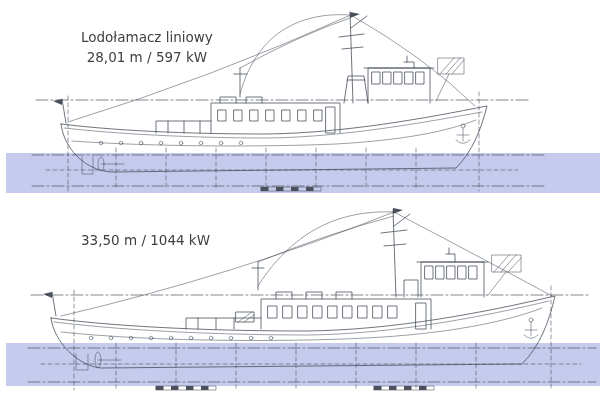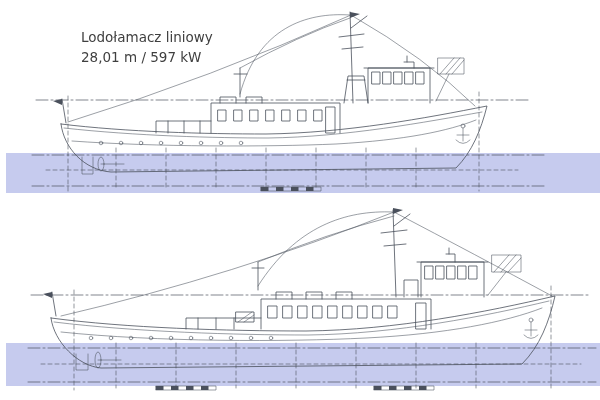--- a/index.html
+++ b/index.html
@@ -2,21 +2,21 @@
 <html style="--water_band: #c6cbee; --line: #4a505c; --text: #3f3f3f; --background: #ffffff;"><head>
 <meta charset="utf-8">
 <style>
   html,body{margin:0;padding:0;background:#ffffff;}
   .page{position:relative;width:600px;height:400px;background:var(--background,#fff);overflow:hidden;
         font-family:"DejaVu Sans", sans-serif;margin-left:6px;}
   .panel{position:relative;width:600px;height:200px;}
   .label{position:absolute;left:75px;top:27px;color:var(--text,#3f3f3f);
          font-size:13.5px;line-height:1.5;}
   .label .title{white-space:nowrap;}
-  .label .spec{white-space:nowrap;}
+  .label .spec{white-space:nowrap;text-align:center;}
   svg{display:block;position:absolute;left:0;top:0;}
   .ln{stroke:var(--line,#4a505c);stroke-width:.8;fill:none;stroke-linecap:round;stroke-linejoin:round;}
   .ln *{vector-effect:non-scaling-stroke;}
   .thin{stroke-width:.55;}
   .cl{stroke-dasharray:12 3 2 3;stroke-width:.7;}
   .dl{stroke-dasharray:4 3;stroke-width:.6;}
   .fillshape{fill:var(--line,#4a505c);stroke:none;}
 </style>
 </head>
 <body>
@@ -225,16 +225,17 @@
       <g>
         <rect class="ln thin" x="368" y="186" width="60" height="4" fill="none"></rect>
         <rect class="fillshape" x="368" y="186" width="7.5" height="4"></rect>
         <rect class="fillshape" x="383" y="186" width="7.5" height="4"></rect>
         <rect class="fillshape" x="398" y="186" width="7.5" height="4"></rect>
         <rect class="fillshape" x="413" y="186" width="7.5" height="4"></rect>
       </g>
     </svg>
 
     <div class="label" style="top:30px">
+      <div class="spec">33,50 m / 1044 kW</div>
     </div>
   </section>
 
 </div>
 
 </body></html>

